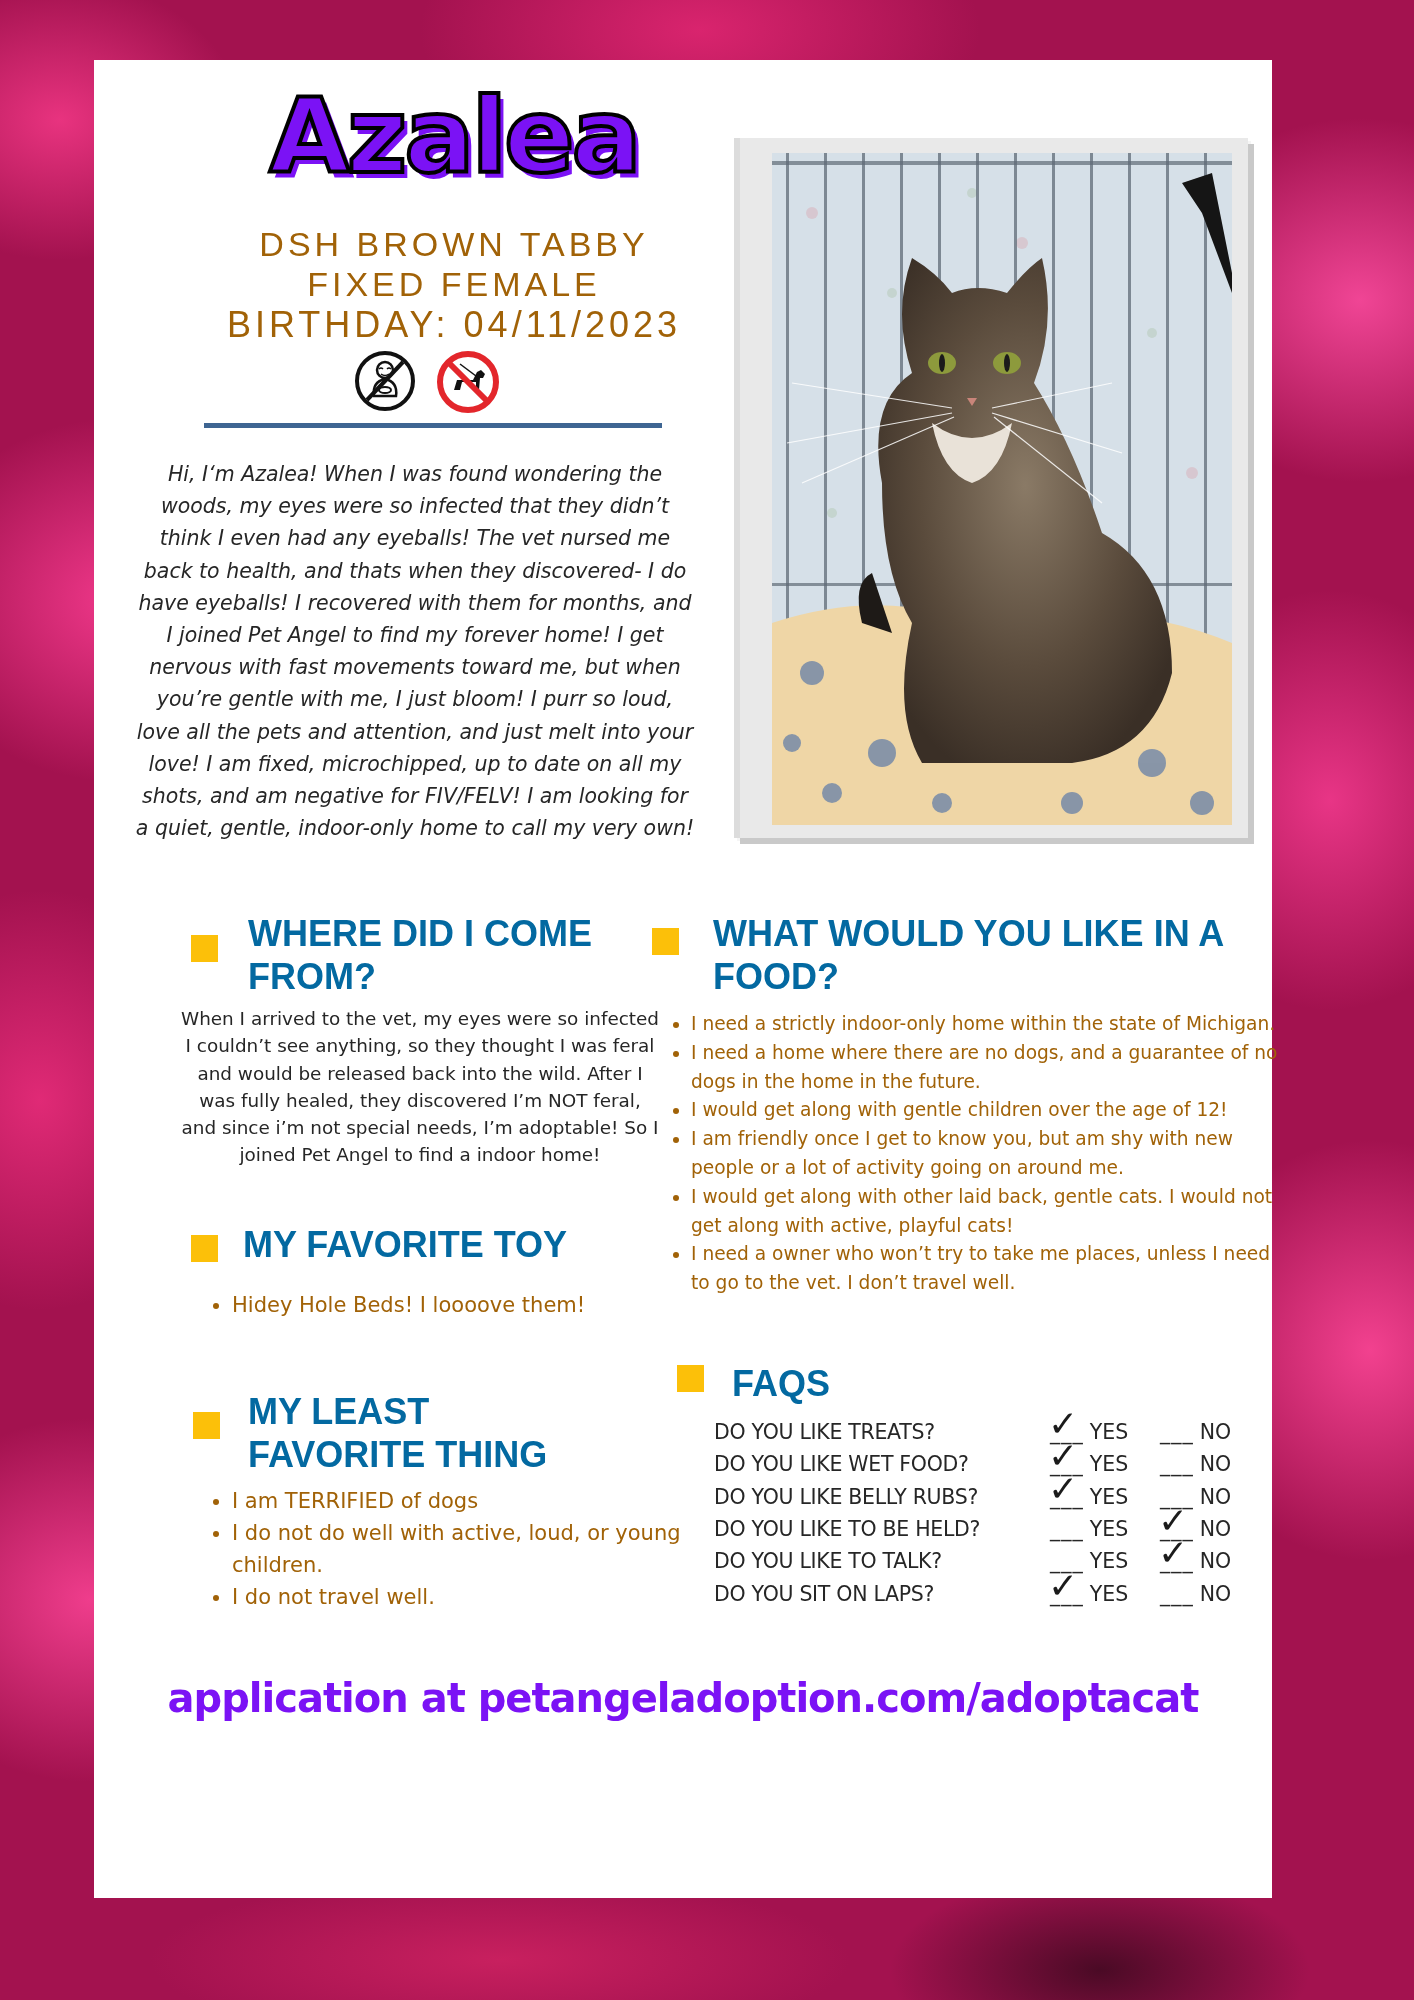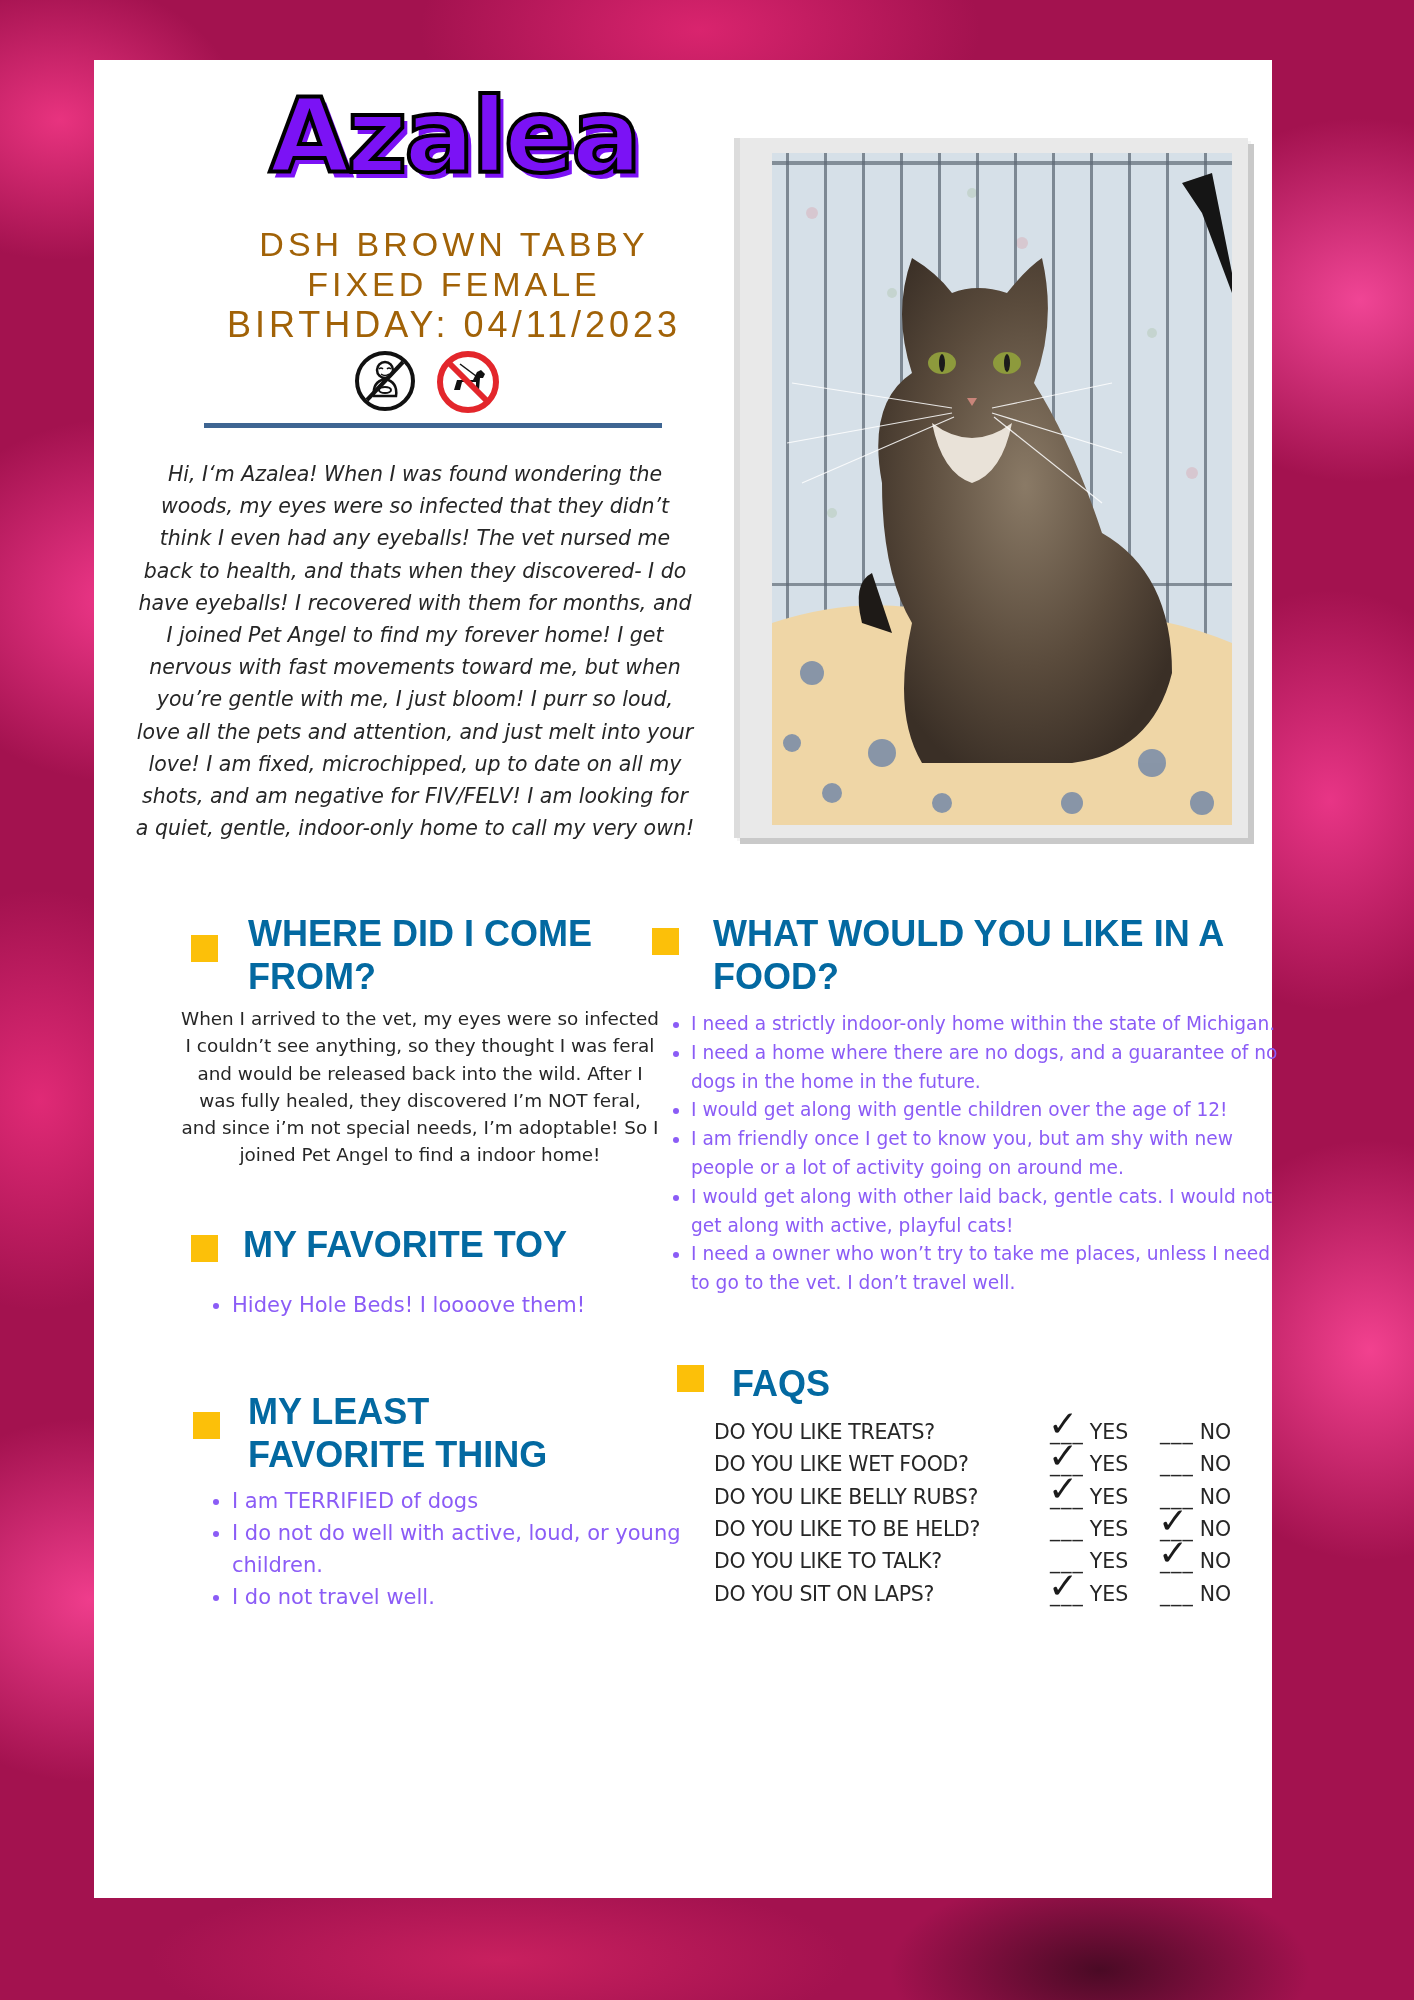--- a/index.html
+++ b/index.html
@@ -65,21 +65,21 @@
   .h2 {
     position: absolute; font-family: "Liberation Sans", sans-serif; font-weight: bold;
     color: #0369a1; font-size: 36px; line-height: 43px; letter-spacing: 0px;
   }
   .para {
     position: absolute; text-align: center; font-family: "DejaVu Sans", sans-serif;
     font-size: 18.4px; line-height: 27.3px; color: #262626;
   }
   ul.list {
     position: absolute; margin: 0; padding: 0 0 0 26px;
-    font-family: "DejaVu Sans", sans-serif; color: #8b5cf6;
+    font-family: "DejaVu Sans", sans-serif; color: #a16207;
   }
   ul.list li { margin: 0; padding: 0; }
   ul.home { left: 571px; top: 950px; width: 600px; font-size: 18.6px; line-height: 28.8px; }
   ul.toy { left: 112px; top: 1229px; width: 460px; font-size: 21px; line-height: 32px; }
   ul.least { left: 112px; top: 1425px; width: 460px; font-size: 21px; line-height: 32px; }
   .faqs {
     position: absolute; left: 620px; top: 1356px; width: 540px;
     font-family: "DejaVu Sans", sans-serif; font-size: 20.5px; color: #262626;
   }
   .faq-row { display: flex; height: 32.3px; align-items: center; position: relative; }
@@ -288,14 +288,15 @@
           <span>YES</span>
         </span>
         <span class="faq-opt no">
           <span class="blank">___</span>
           <span>NO</span>
         </span>
       </div>
     </div>
 
   <div class="cta">
+    <div>application at petangeladoption.com/adoptacat</div>
   </div>
 </div>
 
 </body></html>

